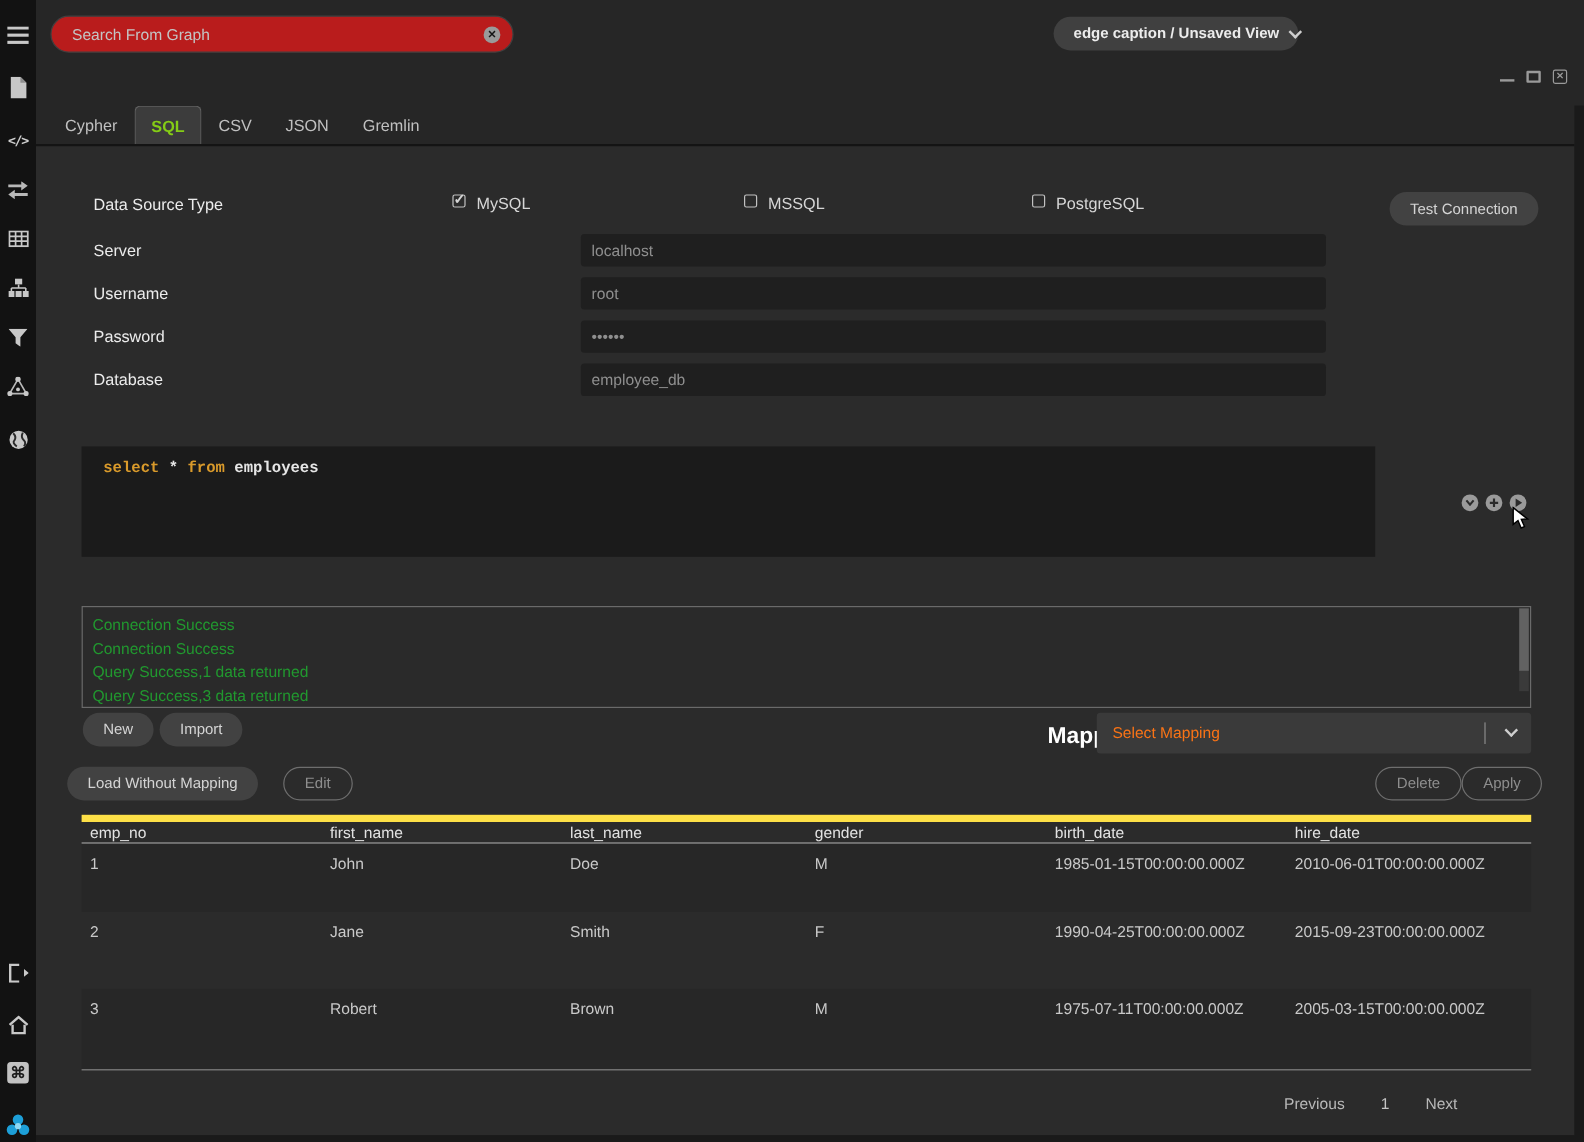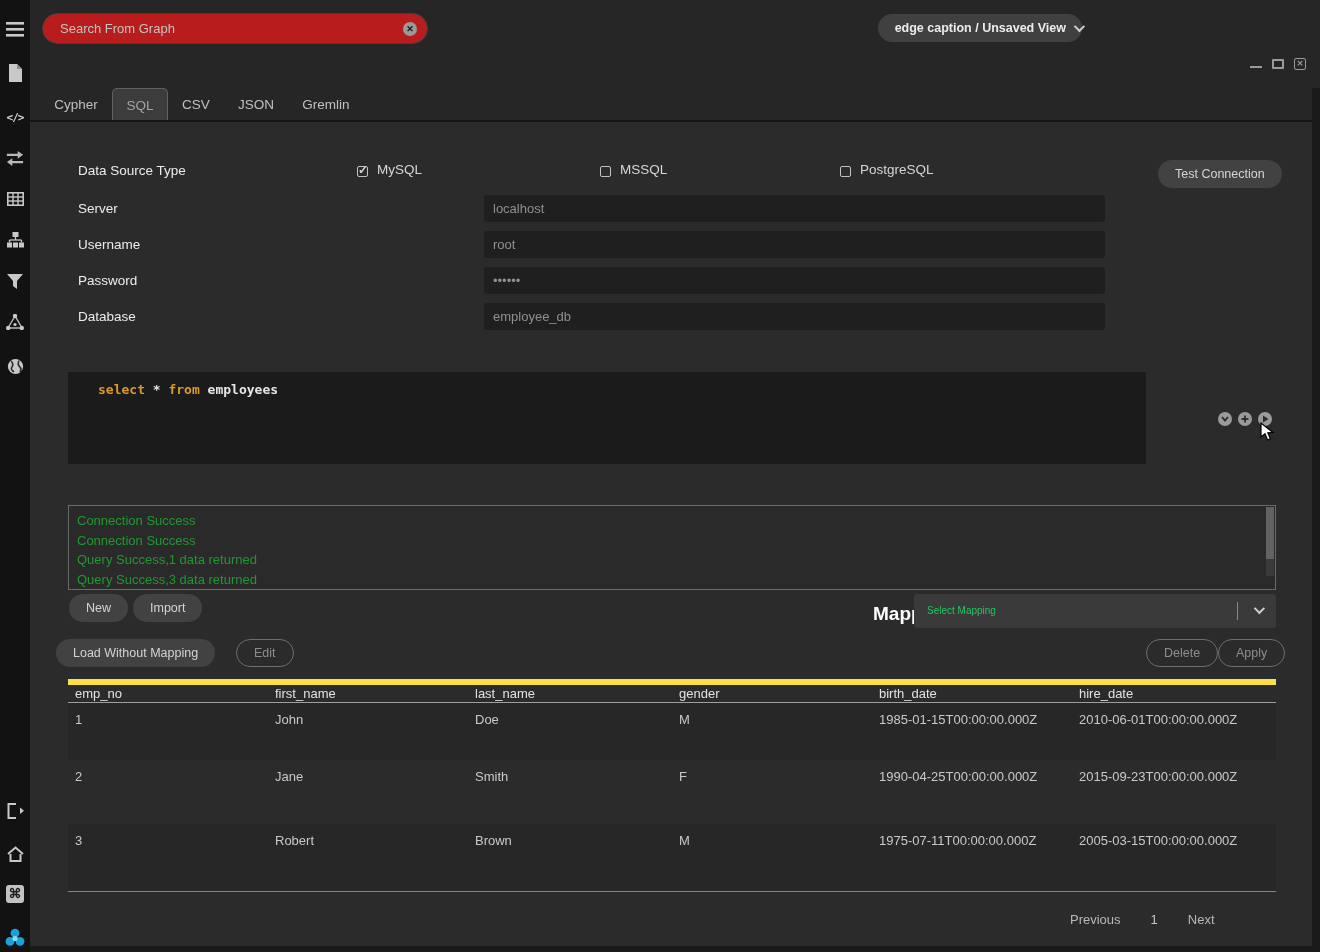--- a/index.html
+++ b/index.html
@@ -25,55 +25,55 @@
   .chev { width:8px; height:8px; border-right:2px solid #cfcfcf; border-bottom:2px solid #cfcfcf; transform:rotate(45deg) translateY(-2px); }
 
   .win-controls { position:absolute; right:14px; top:58px; display:flex; align-items:center; gap:10px; }
   .wc-min { width:12px; height:2px; background:#9a9a9a; margin-top:6px; }
   .wc-max { width:12px; height:10px; border:2px solid #9a9a9a; border-radius:1px; }
   .wc-close { width:12px; height:12px; border:1.5px solid #9a9a9a; border-radius:2px; color:#9a9a9a; font-size:8px; line-height:9px; text-align:center; font-weight:bold; }
 
   
   .tabs { position:absolute; left:30px; top:88px; width:1282px; height:33px; }
   .tab { position:absolute; top:0; height:33px; line-height:33px; color:#c0c0c0; font-size:13.5px; text-align:center; cursor:pointer; }
-  .tab.active { background:#3c3c3c; border:1px solid #606060; border-bottom:none; border-radius:5px 5px 0 0; color:#a3a3a3; font-weight:normal; }
+  .tab.active { background:#3c3c3c; border:1px solid #606060; border-bottom:none; border-radius:5px 5px 0 0; color:#84cc16; font-weight:bold; }
   .tab-divider { position:absolute; left:30px; top:120px; width:1282px; height:2px; background:#141414; }
 
   
   .panel { position:absolute; left:30px; top:122px; width:1282px; height:824px; background:#2b2b2b; }
 
   .form-label { position:absolute; color:#ececec; font-size:13.5px; }
-  .chk-group { position:absolute; display:flex; align-items:flex-end; gap:9px; cursor:pointer; }
+  .chk-group { position:absolute; display:flex; align-items:flex-start; gap:9px; cursor:pointer;margin-left:20px; }
   .chk-box { position:relative; width:11px; height:11px; border:1.5px solid #c2c2c2; border-radius:2px; background:transparent; }
   .chk-box.checked::after { content:"\2713"; position:absolute; left:0px; top:-4px; color:#d6d6d6; font-size:12px; font-weight:bold; }
   .chk-label { color:#d6d6d6; font-size:13.5px; }
 
   .pill-btn { position:absolute; height:28px; background:#424242; border:none; border-radius:14px; color:#d4d4d4; font-size:12.5px; font-family:"Liberation Sans", sans-serif; cursor:pointer; padding:0 17px; }
   .ghost-btn { background:transparent; border:1px solid #6e6e6e; color:#8e8e8e; }
 
   .field-input { position:absolute; left:454px; width:621px; height:27px; background:#1f1f1f; border:none; border-radius:3px; color:#8f8f8f; font-size:13px; padding-left:9px; font-family:"Liberation Sans", sans-serif; outline:none; }
 
   
   .editor { position:absolute; left:38px; top:250px; width:1078px; height:92px; background:#1b1b1b; font-family:"DejaVu Sans Mono", monospace; font-size:13px; font-weight:600; }
-  .editor .q { position:absolute; left:30px; top:10px; white-space:pre; color:#e6e6e6; }
+  .editor .q { position:absolute; left:18px; top:10px; white-space:pre; color:#e6e6e6;font-family:Liberation Mono, monospace; }
   .kw { color:#d99a2b; }
   .editor-btns { position:absolute; left:1188px; top:290px; display:flex; gap:6px; }
   .circ-btn { width:14px; height:14px; border-radius:50%; background:#9a9a9a; display:flex; align-items:center; justify-content:center; cursor:pointer; }
 
   
   .console { position:absolute; left:38px; top:383px; width:1208px; height:85px; border:1px solid #6a6a6a; background:#2a2a2a; overflow:hidden; }
   .console-line { color:#21982f; font-size:13px; line-height:19.5px; padding-left:8px; }
   .console-line:first-child { padding-top:5px; }
   .console-scroll { position:absolute; right:1px; top:1px; width:8px; height:69px; background:#3a3a3a; }
   .console-thumb { position:absolute; left:0; top:0; width:8px; height:52px; background:#626262; cursor:pointer; }
 
   
   .mapping-label { position:absolute; color:#ffffff; font-size:19px; font-weight:bold;padding-left:20px; }
   .select-box { position:absolute; left:884px; top:472px; width:362px; height:34px; background:#3a3a3a; border-radius:3px; cursor:pointer; }
-  .select-box .sel-text { position:absolute; left:13px; top:0; line-height:34px; color:#22c55e; font-size:10px; }
+  .select-box .sel-text { position:absolute; left:13px; top:0; line-height:34px; color:#f97316; font-size:13px; }
   .select-box .sel-div { position:absolute; right:38px; top:8px; width:1px; height:18px; background:#8a8a8a; }
   .select-box .sel-chev { position:absolute; right:14px; top:12px; }
 
   
   .dtable { position:absolute; left:38px; top:557px; width:1208px; }
   .dt-head { display:grid; grid-template-columns:200px 200px 204px 200px 200px 1fr; height:24px; align-items:center; border-top:6px solid #fde047; border-bottom:1px solid #9e9e9e; }
   .dt-head > div { color:#e2e2e2; font-size:13px; padding-left:7px; }
   .dt-row { display:grid; grid-template-columns:200px 200px 204px 200px 200px 1fr; }
   .dt-row > div { color:#c9c9c9; font-size:13px; padding-left:7px; padding-top:9px; }
   .dt-row:nth-child(odd) { background:rgba(0,0,0,0.07); }

